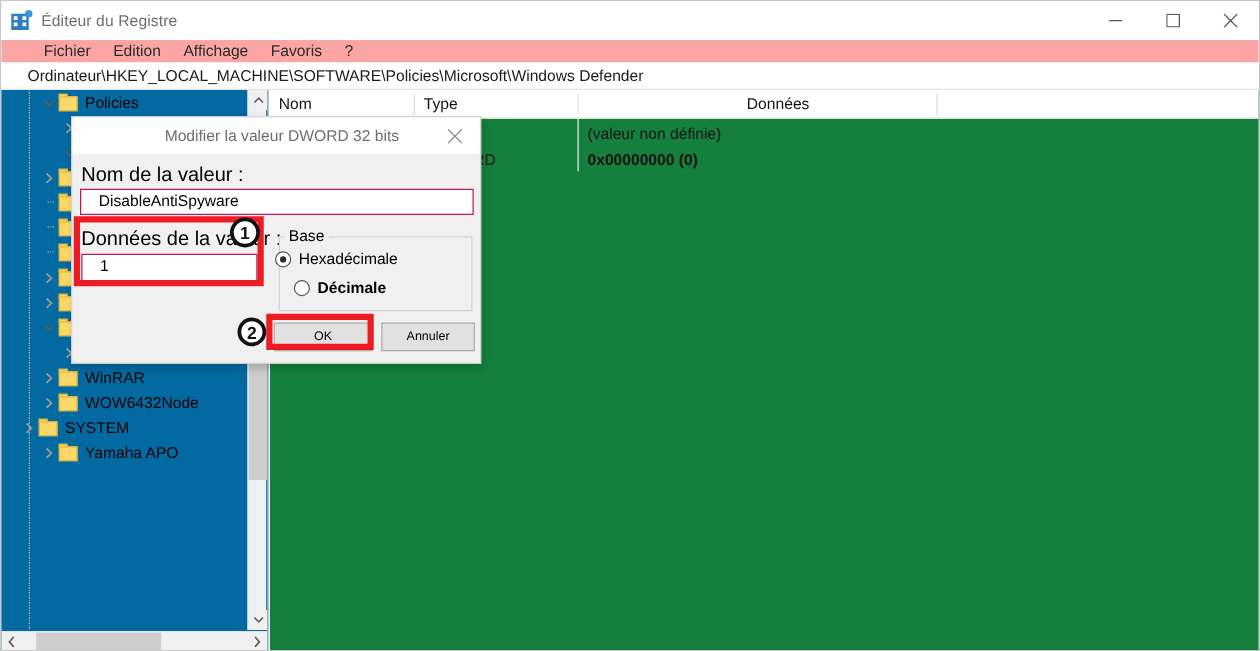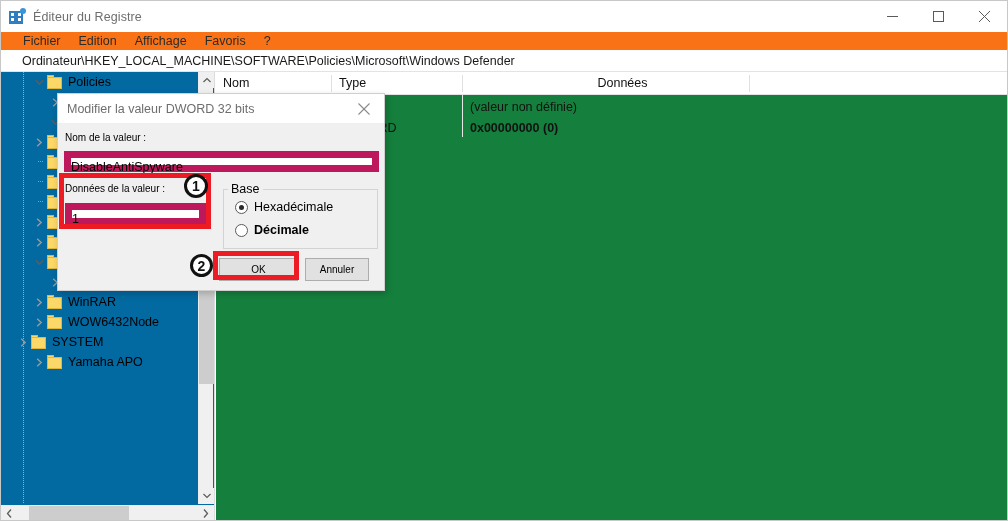--- a/index.html
+++ b/index.html
@@ -62,22 +62,22 @@
     display: flex; align-items: center; justify-content: center;
     color: #5a5a5a;
   }
   .winbtn svg { display: block; }
 
   
   .menubar {
     position: absolute; left: 0; top: 31px;
     width: 1006px; height: 18px;
     display: flex; align-items: center;
-    padding-left: 13px;
-    background: #f97316;
+    padding-left: 25px;
+    background: #fca5a5;
   }
   .menuitem {
     font-size: 12.5px;
     color: #2b2b2b;
     padding: 0 9px;
     line-height: 18px;
   }
 
   
   .addrbar {
@@ -242,50 +242,50 @@
     position: absolute; left: 56px; top: 92px;
     width: 328px; height: 198px;
     background: #f0f0f0;
     border: 1px solid #cfcfcf;
     box-shadow: 2px 3px 7px rgba(0,0,0,.20);
   }
   .dlg-title {
     position: absolute; left: 0; top: 0;
     width: 326px; height: 29px;
     background: #ffffff;
-    display: flex; align-items: center;
+    display: flex; align-items: center; justify-content: center;
   }
   .dlg-title-text {
     margin-left: 9px;
     font-size: 12.5px;
     color: #6e6e6e;
   }
   .dlg-close {
     position: absolute; right: 0; top: 0;
     width: 40px; height: 29px;
     display: flex; align-items: center; justify-content: center;
     color: #757575;
   }
   .dlg-body {
     position: absolute; left: 0; top: 29px;
     width: 326px; height: 167px;
     background: #f0f0f0;
   }
   .fld-label {
     position: absolute;
-    font-size: 10px; color: #000;
+    font-size: 16px; color: #000;
     white-space: nowrap;
   }
   .textinput {
     position: absolute;
     background: #ffffff;
-    border: 7px solid #be185d;
+    border: 1px solid #be185d;
     font-size: 12.5px;
     color: #000;
-    padding: 0 0;
+    padding: 0 14px;
     line-height: 18px;
     font-family: "Liberation Sans", sans-serif;
   }
   .groupbox {
     position: absolute;
     border: 1px solid #d3d3d3;
     background: transparent;
   }
   .gb-legend {
     position: absolute;
@@ -639,31 +639,31 @@
 
     <div class="dlg-body">
       <div class="fld-label" style="left:7px; top:9px;">Nom de la valeur :</div>
       <div class="textinput" style="left:6px; top:28px; width:315px; height:21px;">DisableAntiSpyware</div>
 
       <div class="fld-label" style="left:7px; top:60px;">Données de la valeur :</div>
       <div class="textinput" style="left:7px; top:80px; width:141px; height:22px;">1</div>
 
       <div class="groupbox" style="left:165px; top:66px; width:155px; height:60px;"></div>
       <div class="gb-legend" style="left:170px; top:59px;">Base</div>
-      <div class="radio-row" style="left:177px; top:77px;">
+      <div class="radio-row" style="left:162px; top:77px;">
         <span class="radio on"></span>
         <span>Hexadécimale</span>
       </div>
       <div class="radio-row" style="left:177px; top:100px;font-weight:bold;">
         <span class="radio"></span>
         <span>Décimale</span>
       </div>
 
       <div class="btn" style="left:161px; top:135px; width:79px; height:23px;">OK</div>
-      <div class="btn" style="left:247px; top:135px; width:64px; height:23px;">Annuler</div>
+      <div class="btn" style="left:247px; top:135px; width:75px; height:23px;">Annuler</div>
     </div>
   </div>
 
   <div class="redbox" style="left:58px; top:172px; width:152px; height:56px;"></div>
   <div class="badge" style="left:183px; top:173px; width:24px; height:24px;">1</div>
 
   <div class="redbox" style="left:212px; top:250px; width:86px; height:29px;"></div>
   <div class="badge" style="left:189px; top:253px; width:23px; height:23px;">2</div>
 
 </div>

